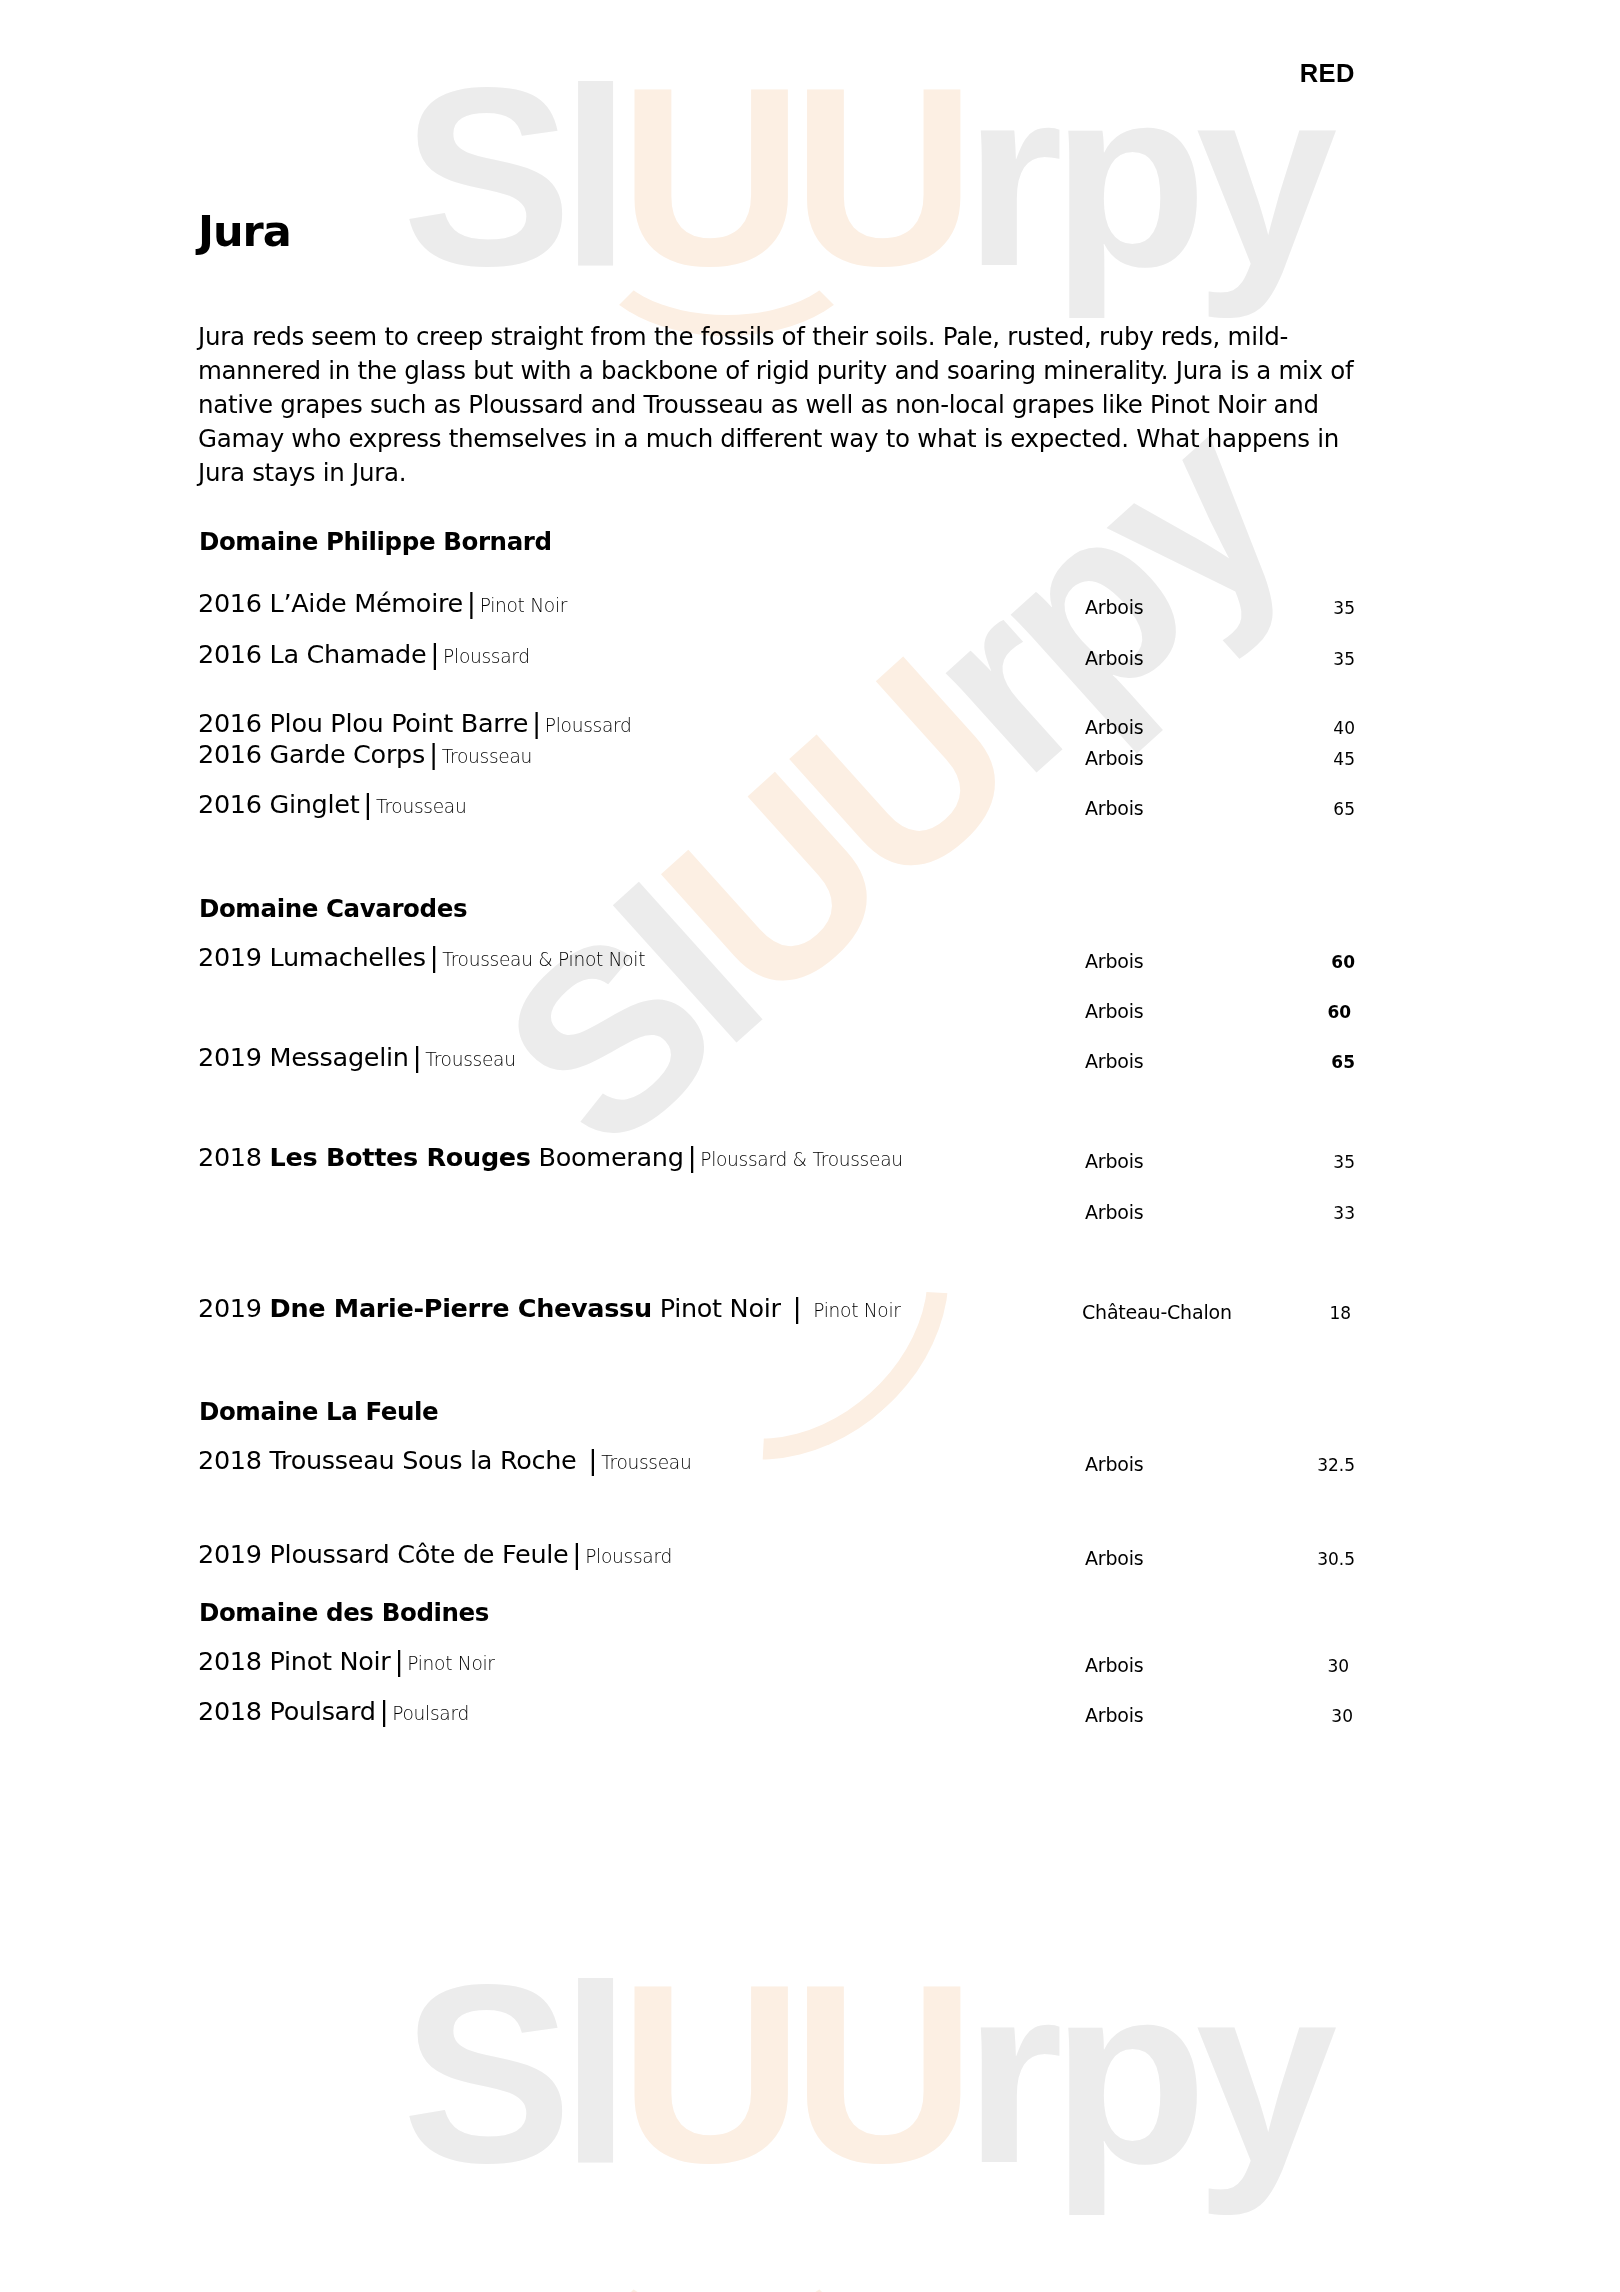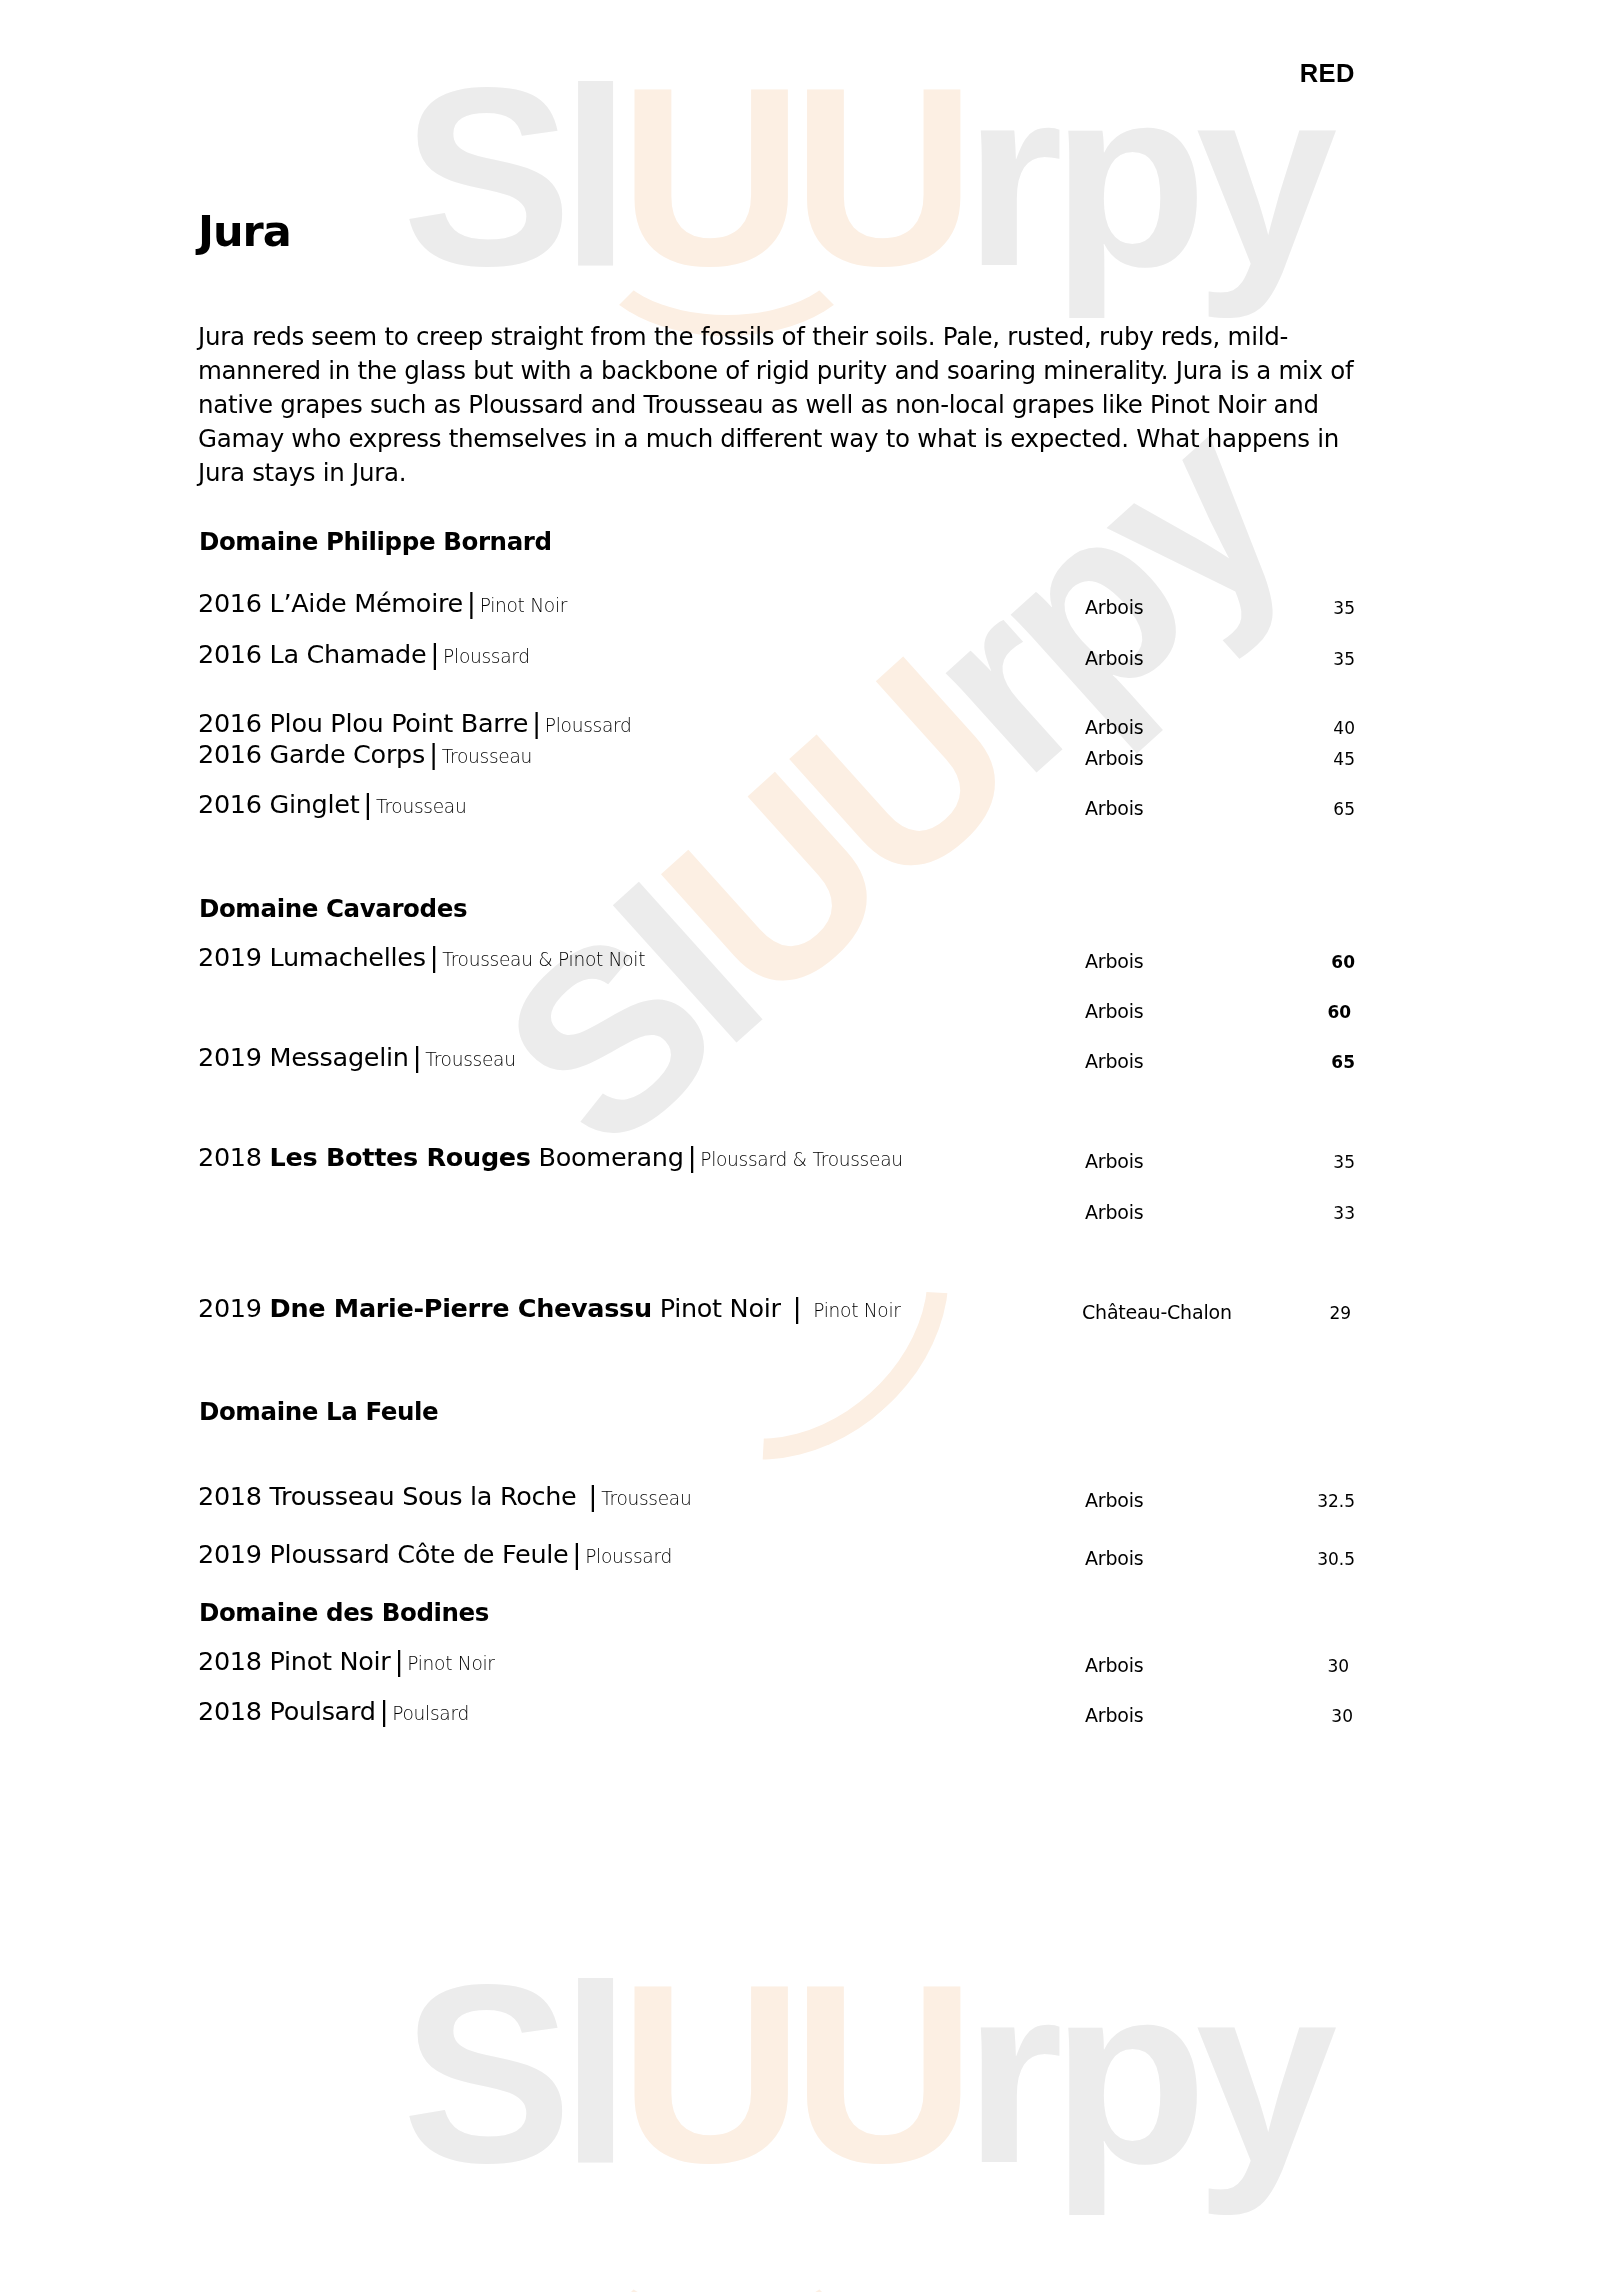--- a/index.html
+++ b/index.html
@@ -202,26 +202,26 @@
     <span class="price">35</span>
   </div>
   <div class="row" style="top:1190px;">
     <span class="region">Arbois</span>
     <span class="price">33</span>
   </div>
 
   <div class="row" style="top:1290px;">
     <span class="name"><span>2019</span> <b>Dne Marie-Pierre Chevassu</b> <span>Pinot Noir</span><span class="sep" style="margin:0 11.8px;">|</span><span class="grape">Pinot Noir</span></span>
     <span class="region" style="left:884px;">Château-Chalon</span>
-    <span class="price" style="right:3.9px;">29</span>
+    <span class="price" style="right:3.9px;">18</span>
   </div>
 
   <div class="producer" style="top:1397px;">Domaine La Feule</div>
 
-  <div class="row" style="top:1442px;margin-top:36px;">
+  <div class="row" style="top:1442px;">
     <span class="name"><span>2018</span> <span>Trousseau Sous la Roche</span><span class="sep" style="margin-left:11.8px;">|</span><span class="grape">Trousseau</span></span>
     <span class="region">Arbois</span>
     <span class="price">32.5</span>
   </div>
   <div class="row" style="top:1536px;">
     <span class="name"><span>2019</span> <span>Ploussard Côte de Feule</span><span class="sep">|</span><span class="grape">Ploussard</span></span>
     <span class="region">Arbois</span>
     <span class="price">30.5</span>
   </div>
 

